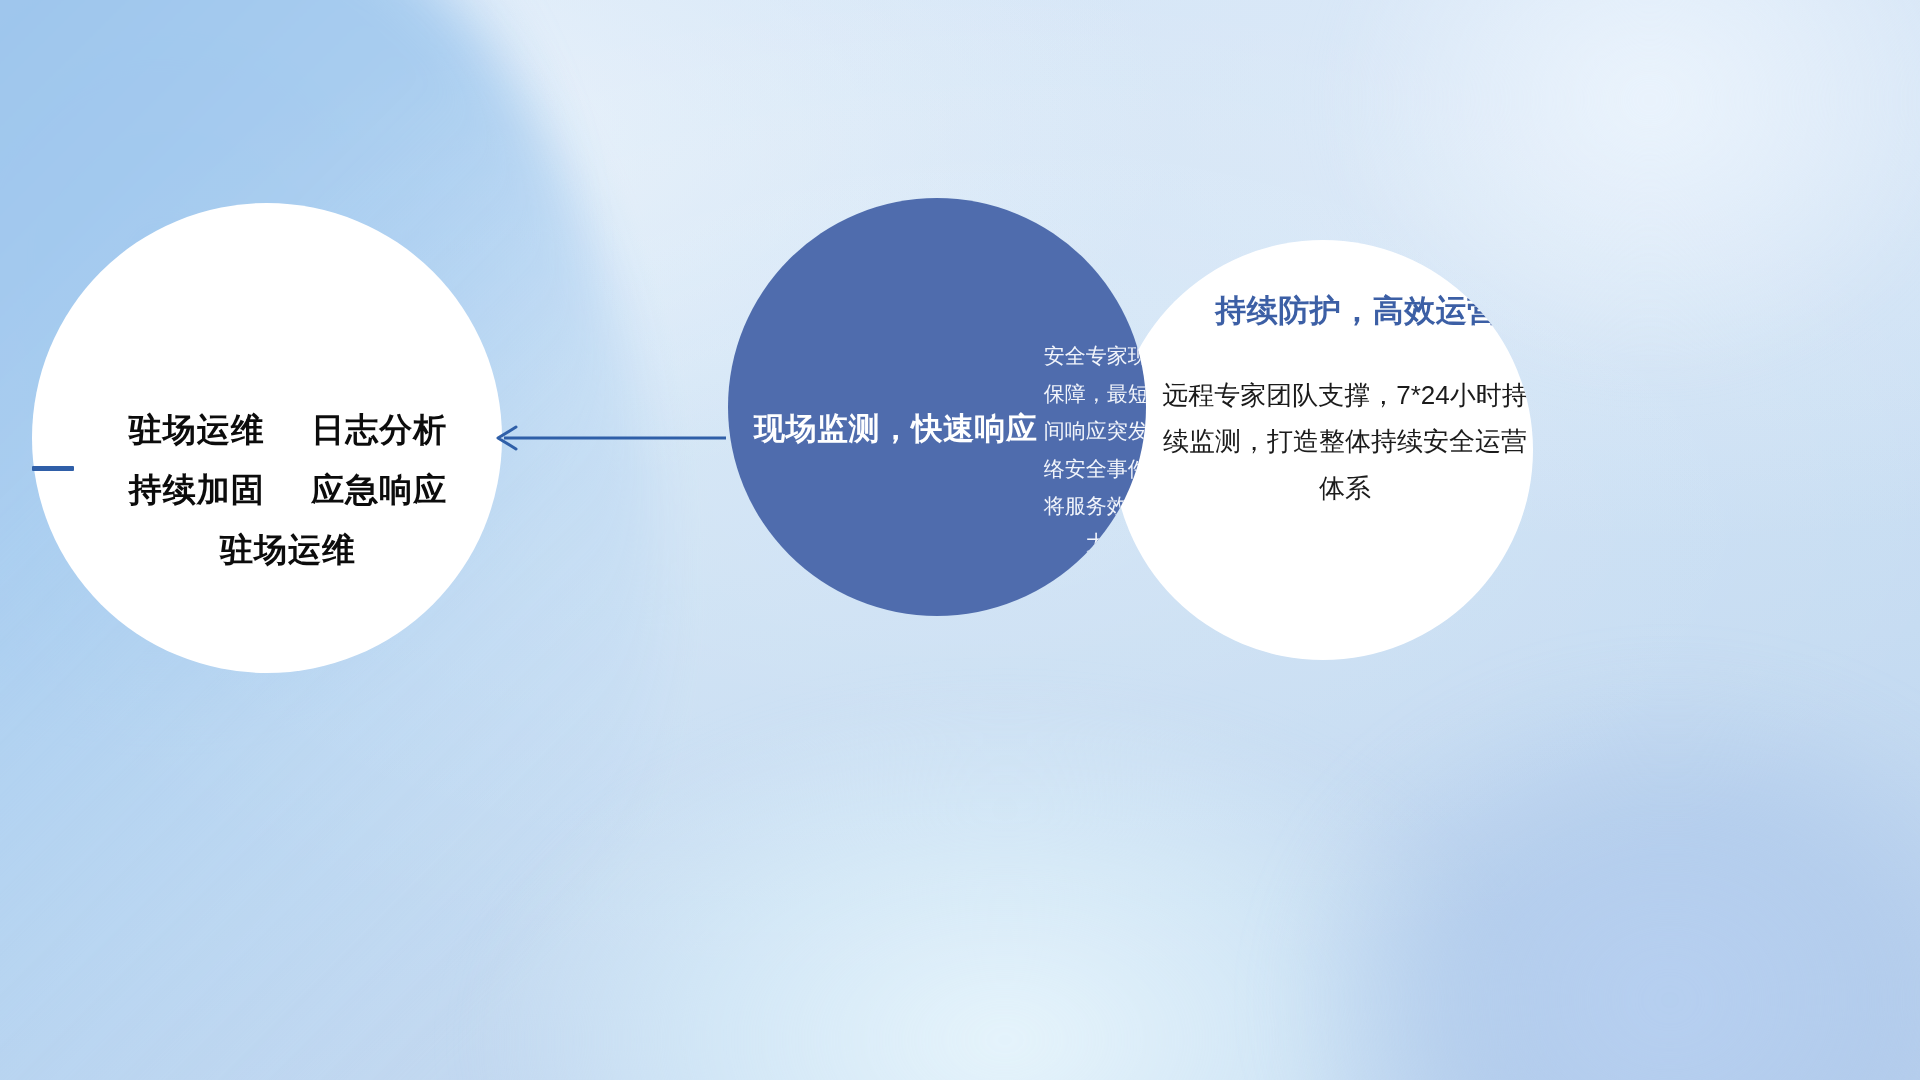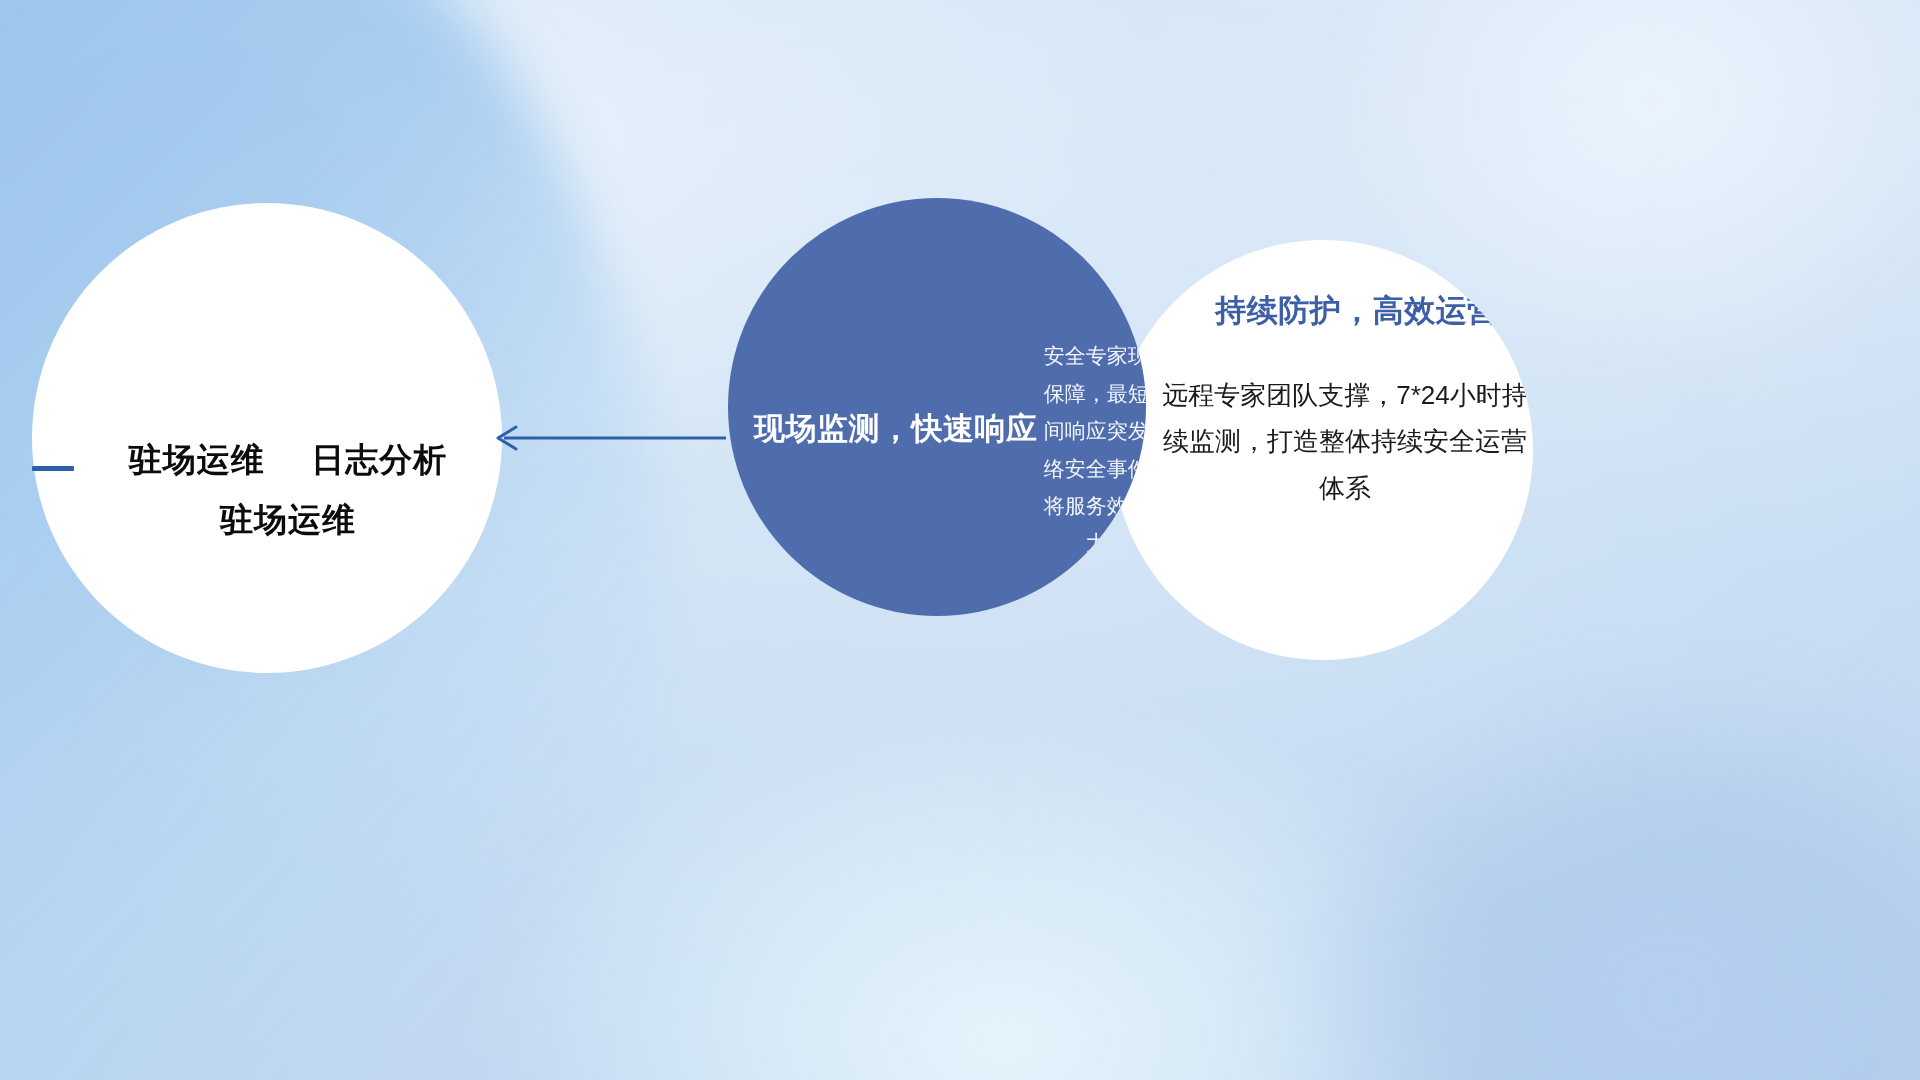--- a/index.html
+++ b/index.html
@@ -208,20 +208,25 @@
 
   <div class="circle" id="circle-left">
     <div class="accent-dash"></div>
     <div class="left-lines">
       <div>
         <span>驻场运维</span>
         <span class="kw-gap"></span>
         <span>日志分析</span>
       </div>
       <div>
+        <span>持续加固</span>
+        <span class="kw-gap"></span>
+        <span>应急响应</span>
+      </div>
+      <div>
         <span>驻场运维</span>
       </div>
     </div>
   </div>
 
   <div id="arrow-connector">
     <svg width="240" height="40" viewBox="0 0 240 40" aria-hidden="true">
       <line x1="236" y1="20" x2="14" y2="20" stroke="#2f5fa8" stroke-width="3"></line>
       <polyline points="26,9 8,20 26,31" fill="none" stroke="#2f5fa8" stroke-width="3" stroke-linecap="round" stroke-linejoin="round"></polyline>
     </svg>

